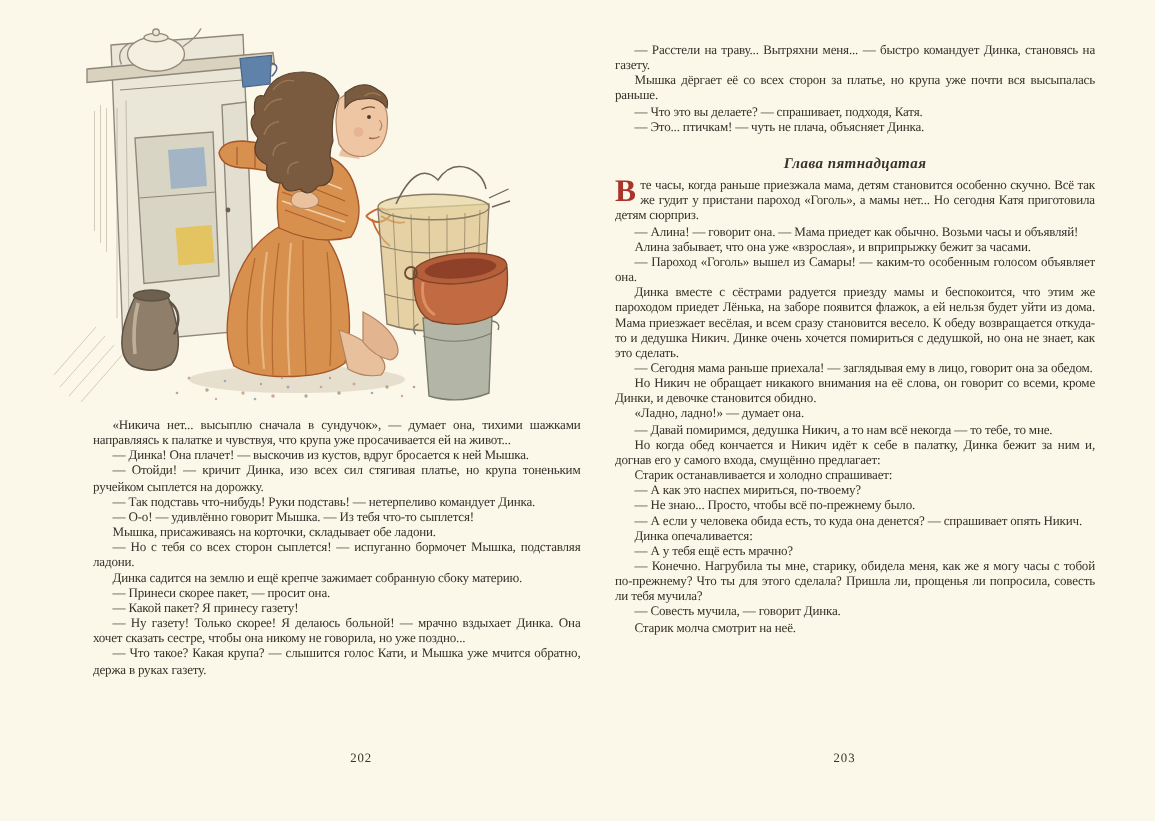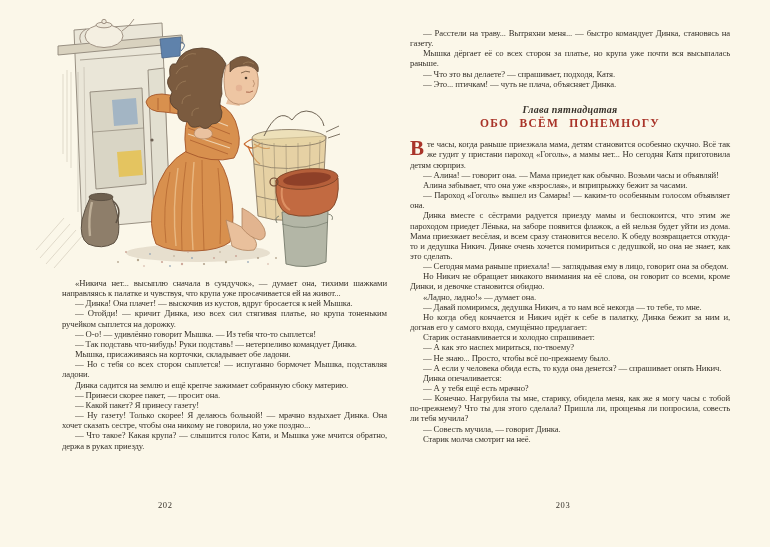--- a/index.html
+++ b/index.html
@@ -40,21 +40,21 @@
     margin:16px 0 3px;text-indent:0;
   }
   .chapter-title{
     text-align:center;font-weight:bold;color:var(--red);
     font-size:11.5px;letter-spacing:1.3px;word-spacing:6px;
     margin:0 0 11px;text-indent:0;
   }
   .pagenum{
     position:absolute;font-size:8.5px;letter-spacing:0.6px;
   }
-  .pagenum-left{left:158px;top:500px;width:90px;text-align:left;}
+  .pagenum-left{left:158px;top:500px;width:90px;text-align:right;}
   .pagenum-right{left:133px;top:500px;width:90px;text-align:center;}
 </style>
 </head>
 <body>
 
 <div class="spread">
 
   <div class="page page-left">
 
     <svg class="illus" viewBox="0 0 312 262" aria-hidden="true">
@@ -187,43 +187,42 @@
           <circle cx="190" cy="240" r="0.8" fill="#ab9a82"></circle>
         <circle cx="114" cy="254" r="0.8" fill="#c79c8e"></circle>
           <circle cx="246" cy="246" r="0.9" fill="#ab9a82"></circle>
       </g>
     </svg>
 
     <div class="text-col left-col">
       <p>«Никича нет... высыплю сначала в сундучок», — думает она, тихими шажками направляясь к палатке и чувствуя, что крупа уже просачивается ей на живот...</p>
       <p>— Динка! Она плачет! — выскочив из кустов, вдруг бросается к ней Мышка.</p>
       <p>— Отойди! — кричит Динка, изо всех сил стягивая платье, но крупа тоненьким ручейком сыплется на дорожку.</p>
+      <p>— Так подставь что-нибудь! Руки подставь! — нетерпеливо командует Динка.</p>
       <p>— О-о! — удивлённо говорит Мышка. — Из тебя что-то сыплется!</p>
-      <p>— Так подставь что-нибудь! Руки подставь! — нетерпеливо командует Динка.</p>
       <p>Мышка, присаживаясь на корточки, складывает обе ладони.</p>
       <p>— Но с тебя со всех сторон сыплется! — испуганно бормочет Мышка, подставляя ладони.</p>
       <p>Динка садится на землю и ещё крепче зажимает собранную сбоку материю.</p>
       <p>— Принеси скорее пакет, — просит она.</p>
       <p>— Какой пакет? Я принесу газету!</p>
       <p>— Ну газету! Только скорее! Я делаюсь больной! — мрачно вздыхает Динка. Она хочет сказать сестре, чтобы она никому не говорила, но уже поздно...</p>
-      <p>— Что такое? Какая крупа? — слышится голос Кати, и Мышка уже мчится обратно, держа в руках приезду.</p>
+      <p>— Что такое? Какая крупа? — слышится голос Кати, и Мышка уже мчится обратно, держа в руках газету.</p>
     </div>
 
     <div class="pagenum pagenum-left">202</div>
   </div>
 
   <div class="page page-right">
     <div class="text-col right-col">
       <p>— Расстели на траву... Вытряхни меня... — быстро командует Динка, становясь на газету.</p>
       <p>Мышка дёргает её со всех сторон за платье, но крупа уже почти вся высыпалась раньше.</p>
       <p>— Что это вы делаете? — спрашивает, подходя, Катя.</p>
       <p>— Это... птичкам! — чуть не плача, объясняет Динка.</p>
 
       <div class="chapter-label">Глава пятнадцатая</div>
-      <div class="chapter-title">ОБО ВСЁМ ПОНЕМНОГУ</div>
 
       <p class="dropcap-p"><span class="dropcap">В</span><span>те часы, когда раньше приезжала мама, детям становится особенно скучно. Всё так же гудит у пристани пароход «Гоголь», а мамы нет... Но сегодня Катя приготовила детям сюрприз.</span></p>
       <p>— Алина! — говорит она. — Мама приедет как обычно. Возьми часы и объявляй!</p>
       <p>Алина забывает, что она уже «взрослая», и вприпрыжку бежит за часами.</p>
       <p>— Пароход «Гоголь» вышел из Самары! — каким-то особенным голосом объявляет она.</p>
       <p>Динка вместе с сёстрами радуется приезду мамы и беспокоится, что этим же пароходом приедет Лёнька, на заборе появится флажок, а ей нельзя будет уйти из дома. Мама приезжает весёлая, и всем сразу становится весело. К обеду возвращается откуда-то и дедушка Никич. Динке очень хочется помириться с дедушкой, но она не знает, как это сделать.</p>
       <p>— Сегодня мама раньше приехала! — заглядывая ему в лицо, говорит она за обедом.</p>
       <p>Но Никич не обращает никакого внимания на её слова, он говорит со всеми, кроме Динки, и девочке становится обидно.</p>
       <p>«Ладно, ладно!» — думает она.</p>
       <p>— Давай помиримся, дедушка Никич, а то нам всё некогда — то тебе, то мне.</p>

